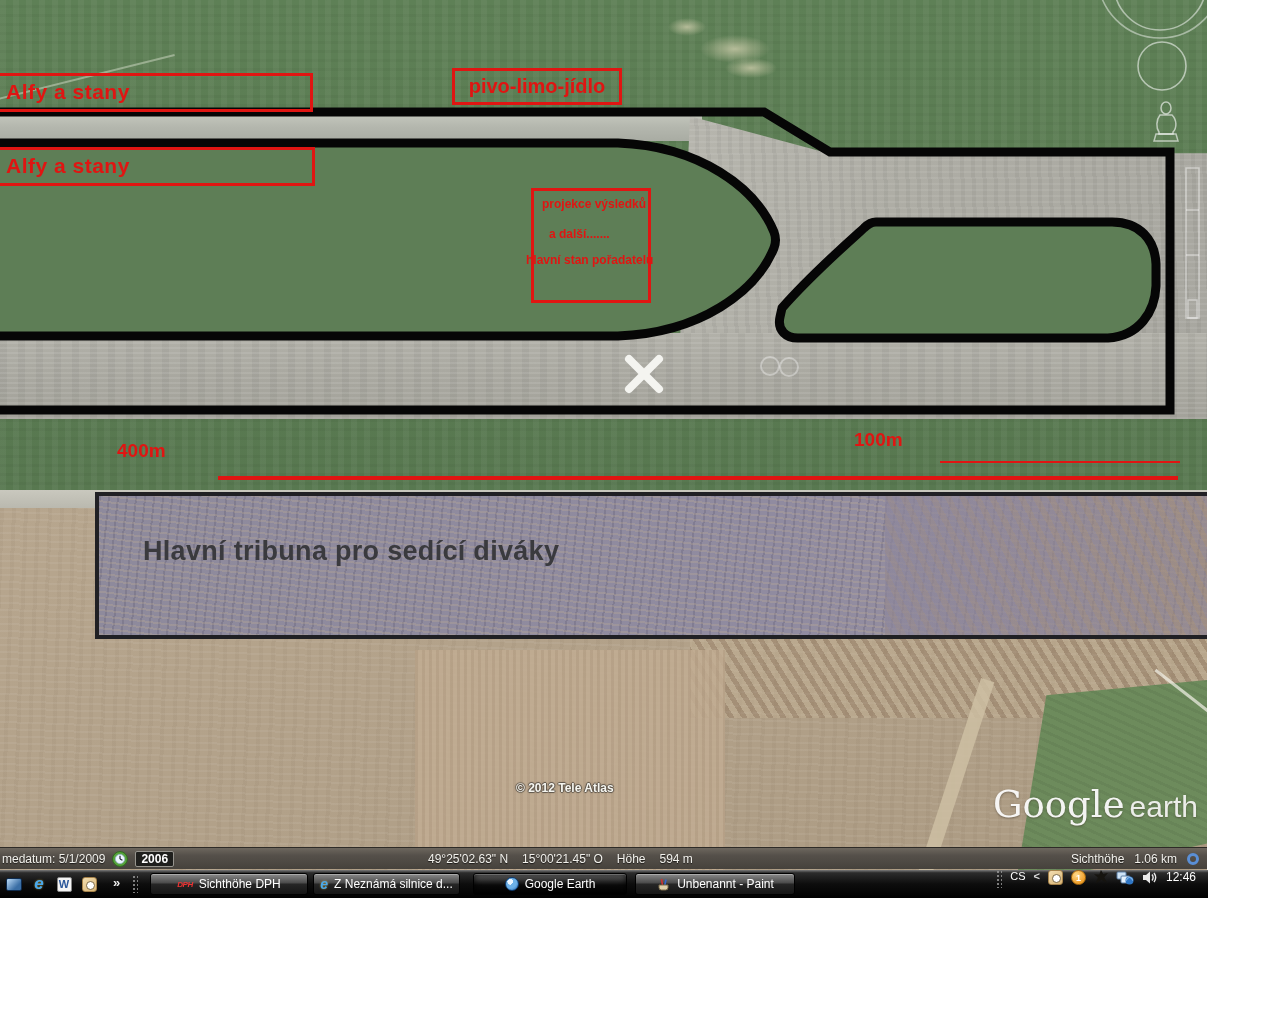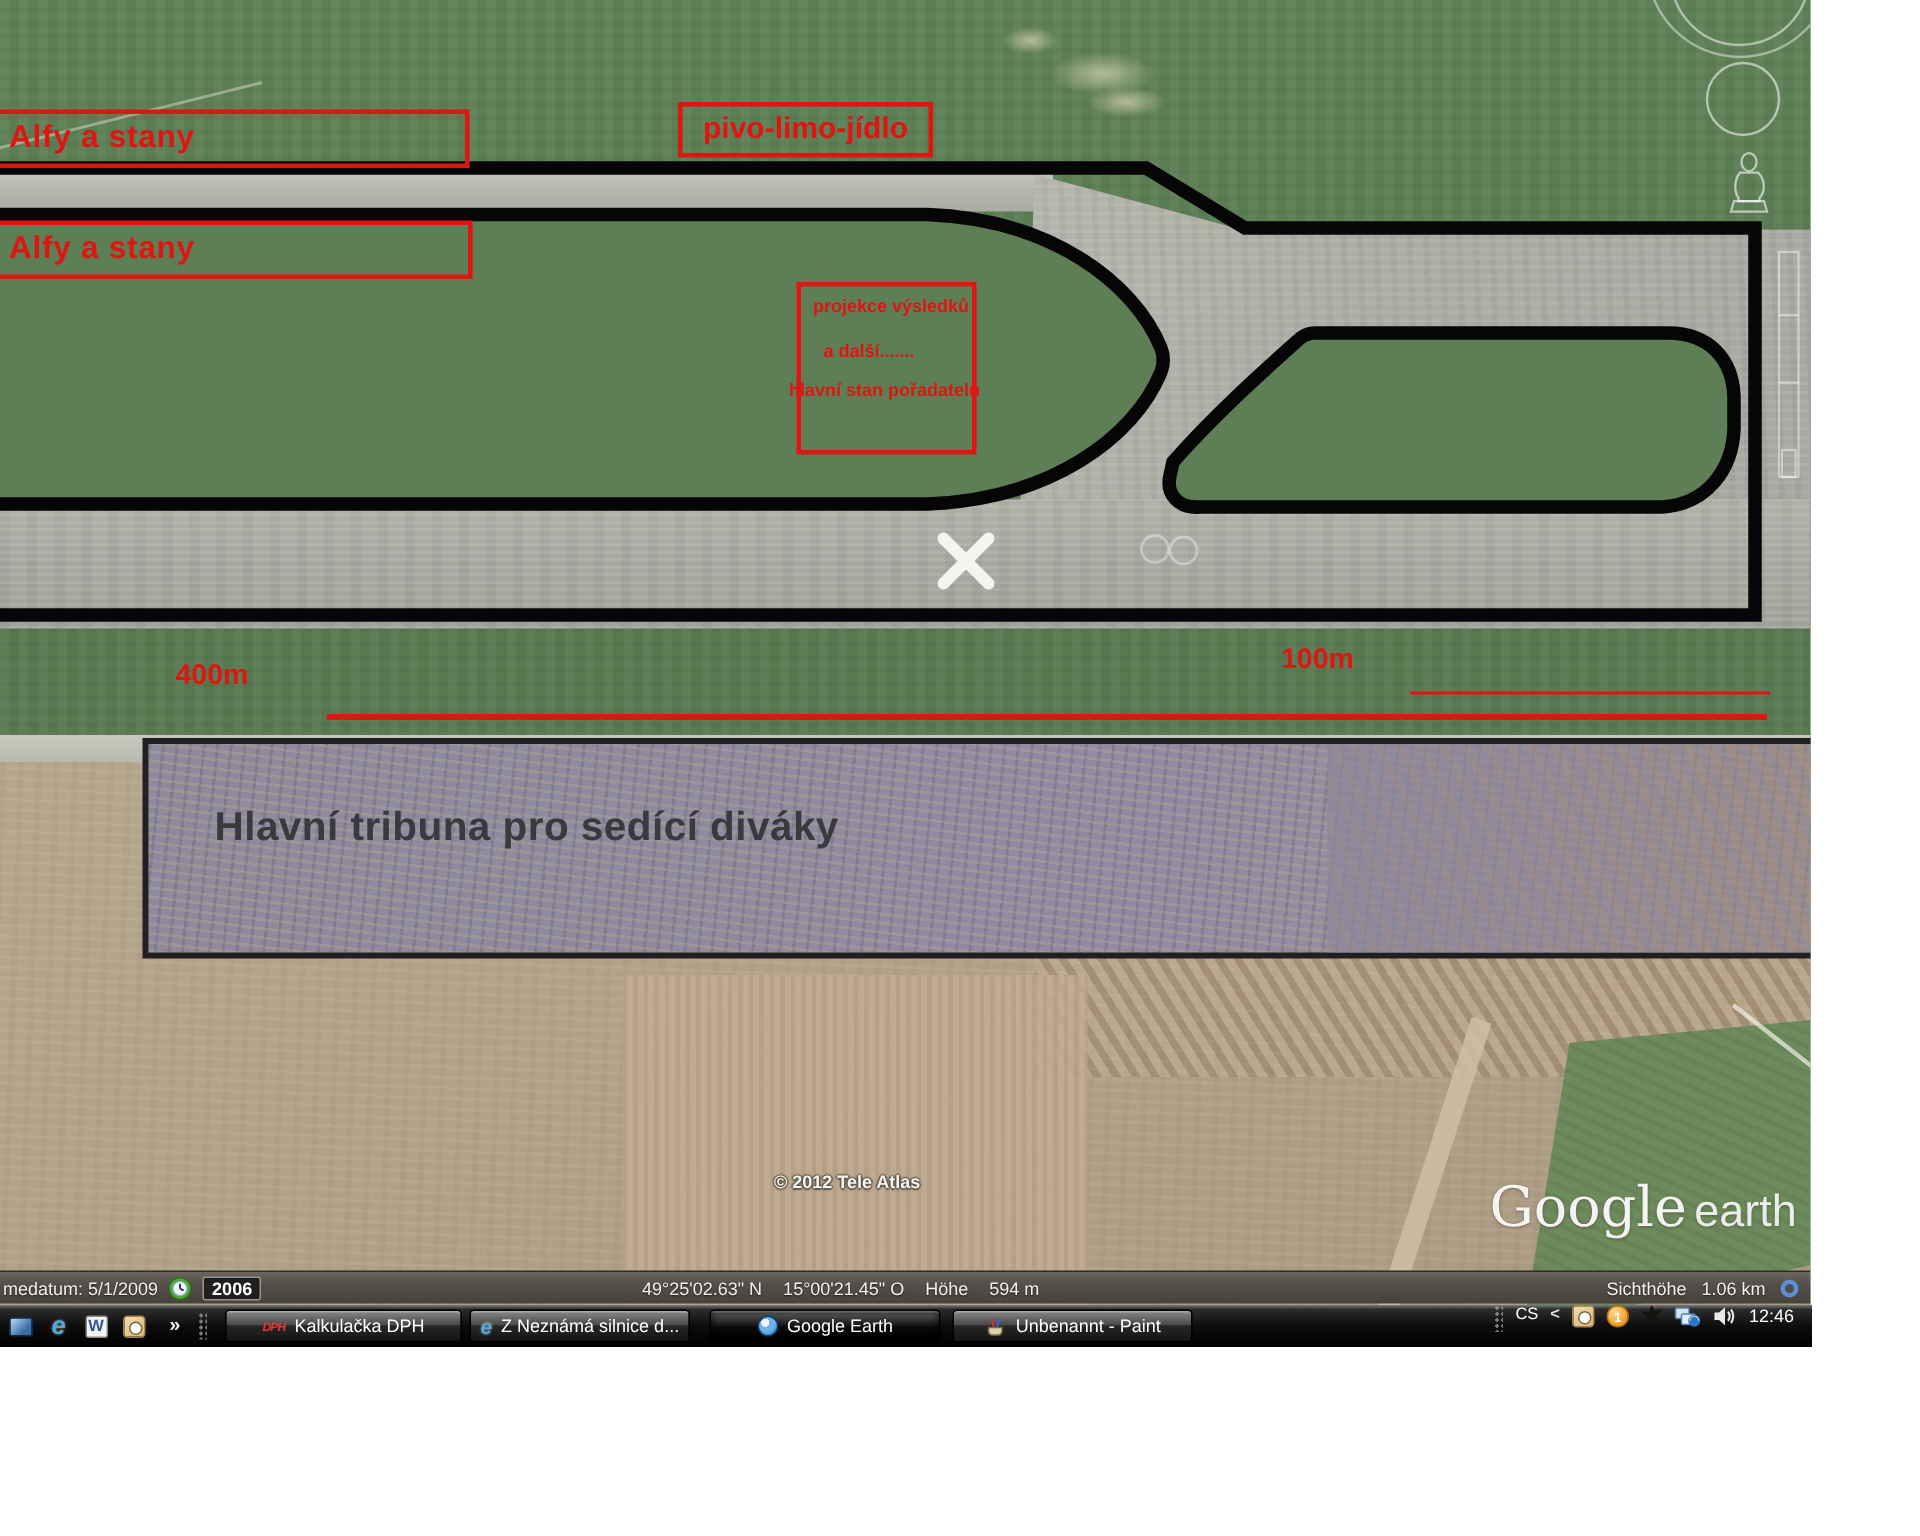--- a/index.html
+++ b/index.html
@@ -258,21 +258,21 @@
         </span>
       <span class="ql-icon">
           <span class="olk-ic"></span>
         </span>
     </div>
     <span class="chev chev-pos">»</span>
     <span class="grip grip-pos"></span>
 
     <div class="tbtn b1">
       <span class="dph-ic">DPH</span>
-      <span>Kalkulačka DPH</span>
+      <span>Sichthöhe DPH</span>
     </div>
     <div class="tbtn b2">
       <span class="ie-e" style="font-size:14px">e</span>
       <span>Z Neznámá silnice d...</span>
     </div>
     <div class="tbtn b3 active">
       <span class="ge-ic"></span>
       <span>Google Earth</span>
     </div>
     <div class="tbtn b4">

